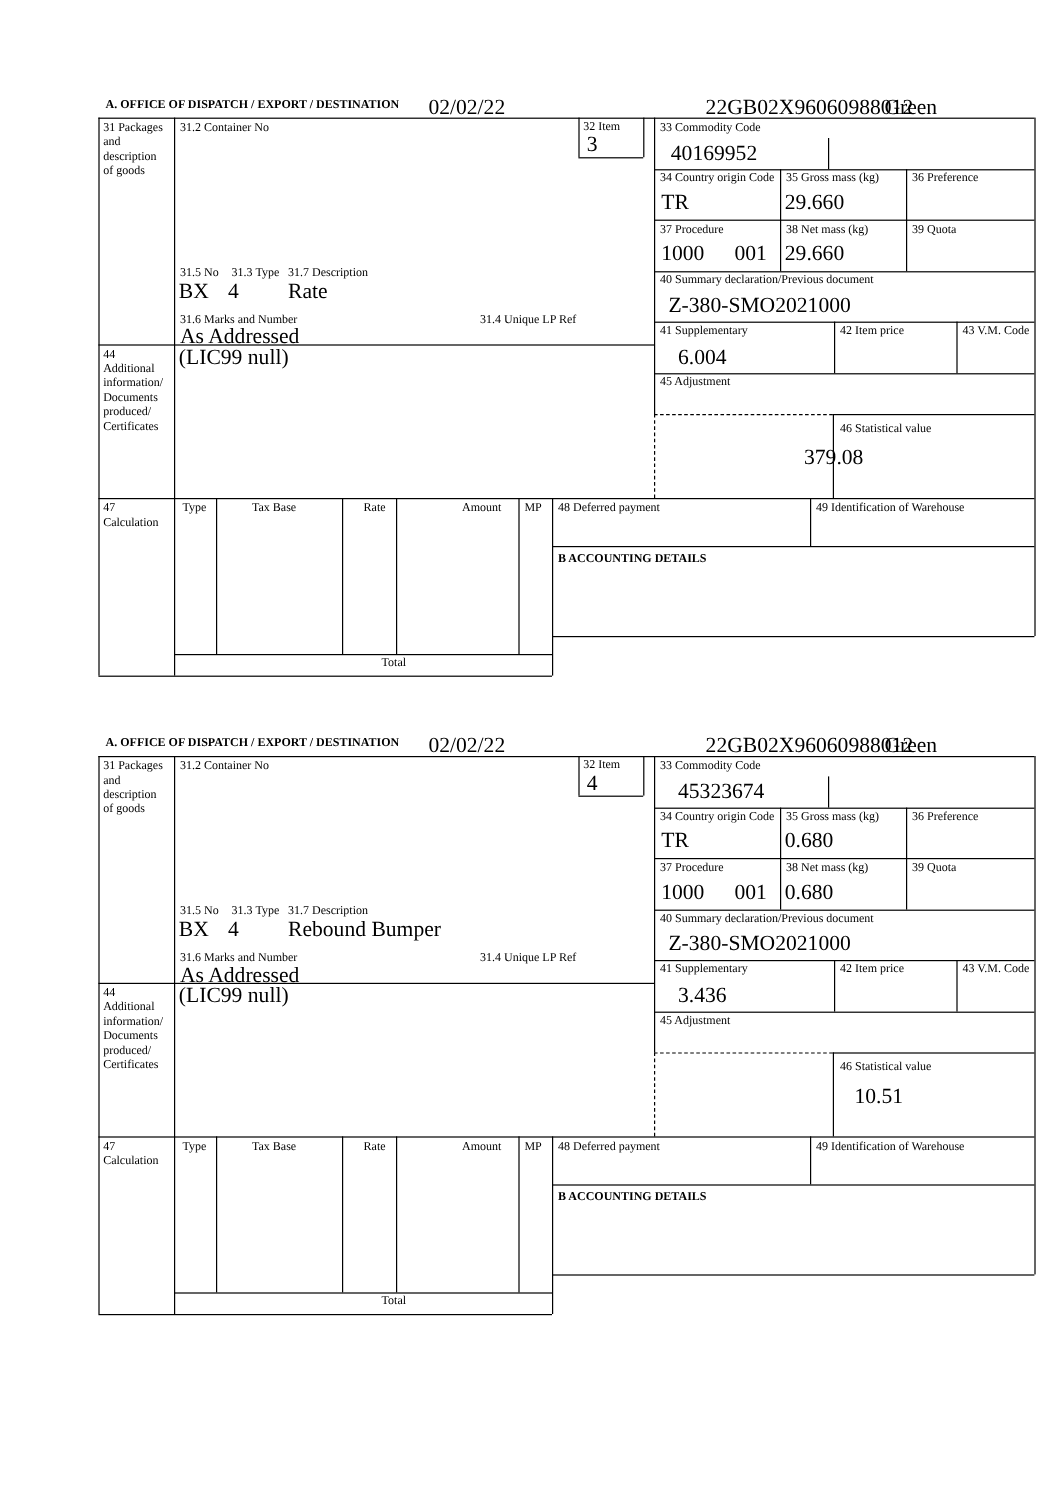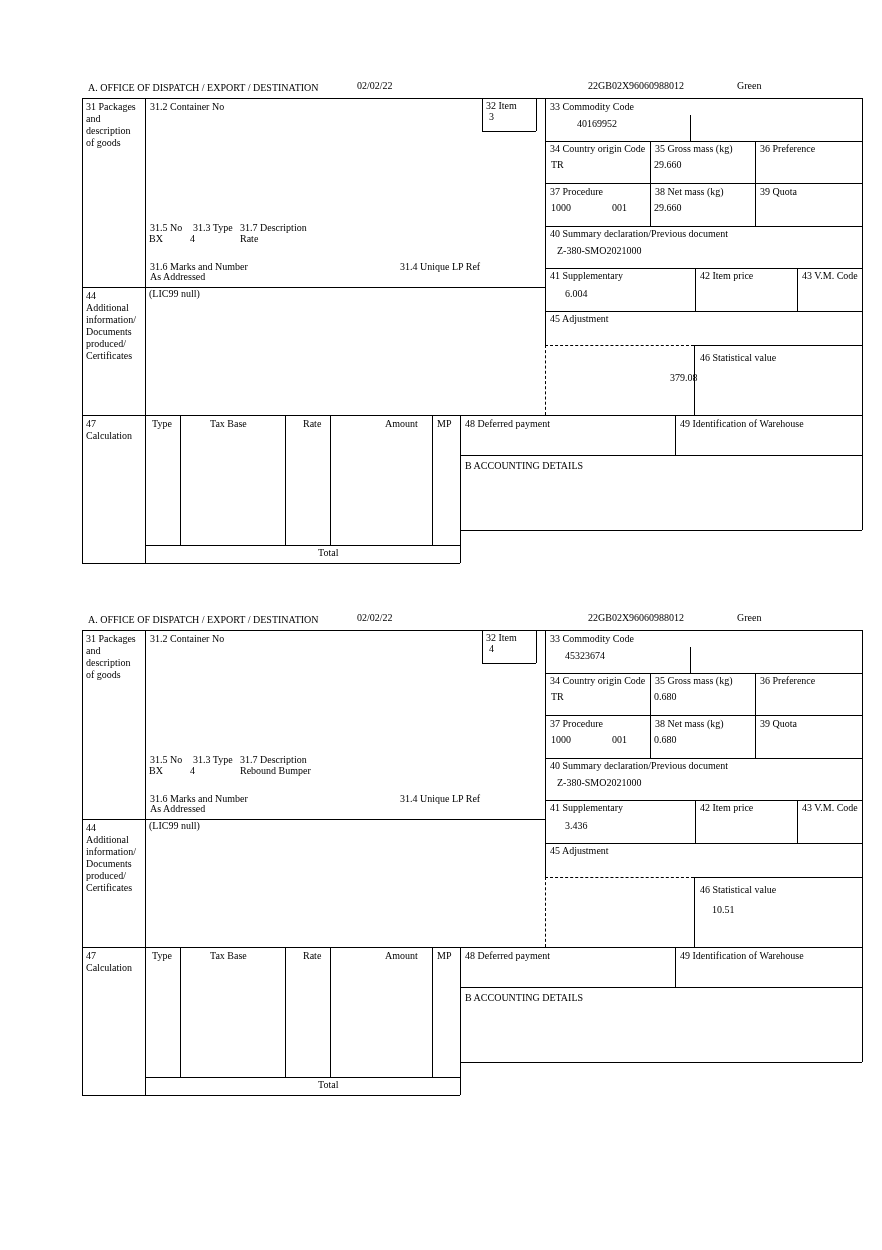--- a/index.html
+++ b/index.html
@@ -6,22 +6,22 @@
   body{
     width:882px;height:1250px;background:#ffffff;position:relative;
     font-family:"Liberation Serif", serif;color:#000;overflow:hidden;
   }
   .sec{position:absolute;left:0;width:882px;height:505px}
   .hl{position:absolute;height:1px;background:#000}
   .vl{position:absolute;width:1px;background:#000}
   .hd{position:absolute;height:0;border-top:1px dashed #000}
   .vd{position:absolute;width:0;border-left:1px dashed #000}
   .t{position:absolute;font-size:10px;line-height:1.2;white-space:pre-line}
-  .v{font-size:10px;line-height:1.1}
-  .b{font-weight:normal}
+  .v{font-size:18px;line-height:1.1}
+  .b{font-weight:bold}
 </style>
 </head>
 <body>
 
 <div class="sec" style="top:80px">
 
   <div class="t b" style="left:88px;top:2px">A.  OFFICE OF DISPATCH / EXPORT / DESTINATION</div>
   <div class="t v" style="left:357px;top:0px">02/02/22</div>
   <div class="t v" style="left:588px;top:0px">22GB02X96060988012</div>
   <div class="t v" style="left:737px;top:0px">Green</div>
@@ -63,21 +63,21 @@
   <div class="vl" style="left:675px;top:335px;height:40px"></div>
 
   <div class="t" style="left:86px;top:21px;width:58px">31 Packages
 and
 description
 of goods</div>
   <div class="t" style="left:150px;top:21px">31.2 Container No</div>
   <div class="t" style="left:486px;top:20px">32 Item</div>
   <div class="t v" style="left:489px;top:31px">3</div>
   <div class="t" style="left:550px;top:21px">33 Commodity Code</div>
-  <div class="t v" style="left:577px;top:38px">40169952</div>
+  <div class="t v" style="left:559px;top:38px">40169952</div>
   <div class="t" style="left:550px;top:63px">34 Country origin Code</div>
   <div class="t v" style="left:551px;top:79px">TR</div>
   <div class="t" style="left:655px;top:63px">35 Gross mass (kg)</div>
   <div class="t v" style="left:654px;top:79px">29.660</div>
   <div class="t" style="left:760px;top:63px">36 Preference</div>
   <div class="t" style="left:550px;top:106px">37 Procedure</div>
   <div class="t v" style="left:551px;top:122px">1000</div>
   <div class="t v" style="left:612px;top:122px">001</div>
   <div class="t" style="left:655px;top:106px">38 Net mass (kg)</div>
   <div class="t v" style="left:654px;top:122px">29.660</div>

